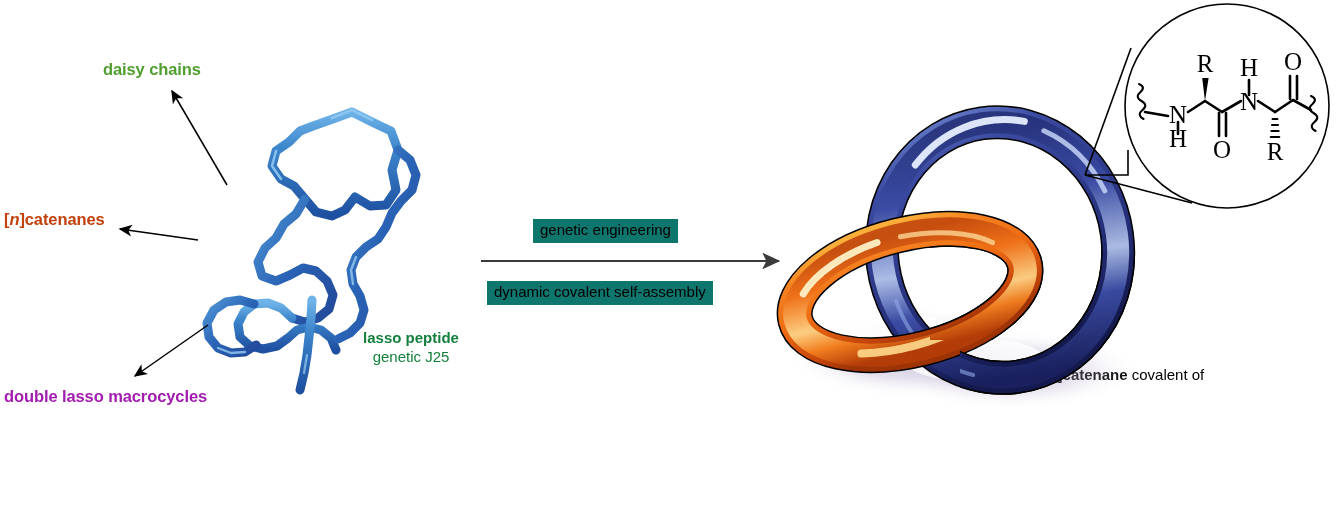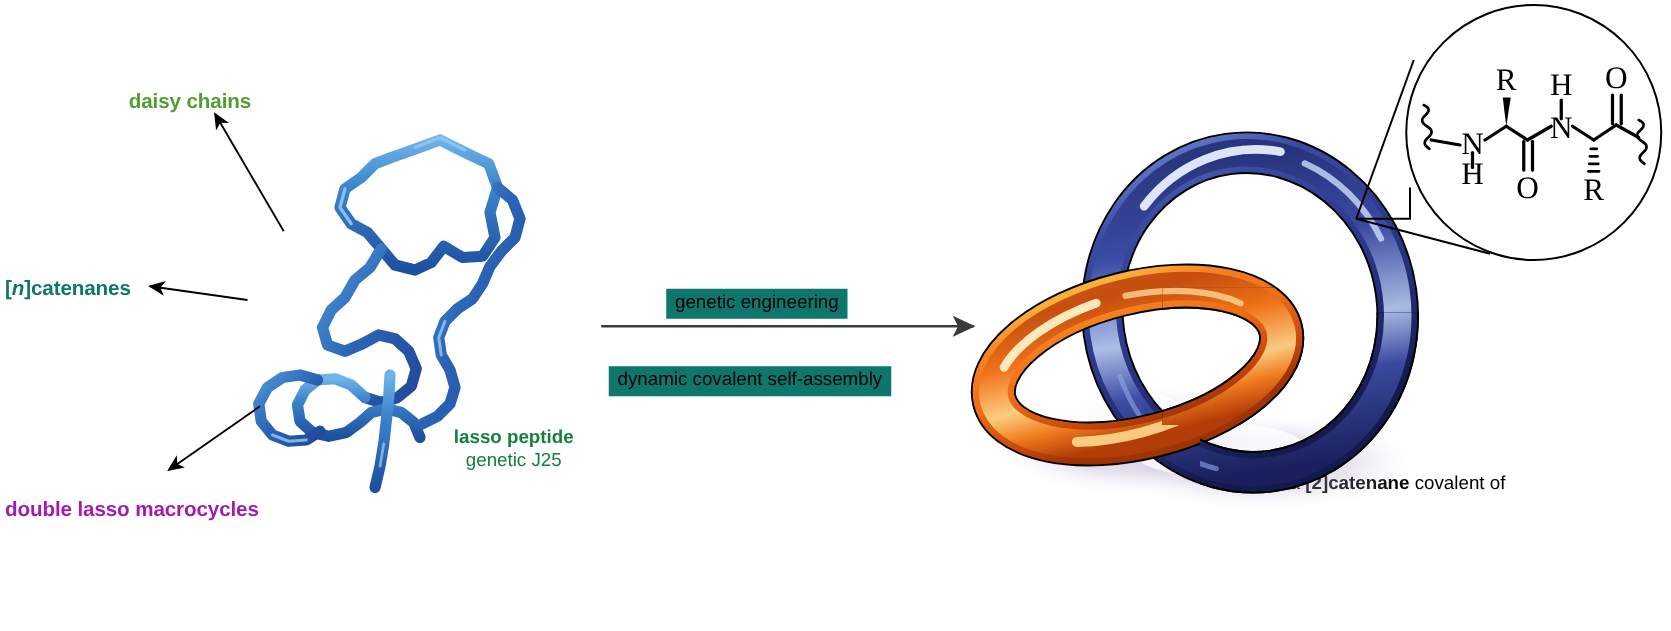--- a/index.html
+++ b/index.html
@@ -11,21 +11,21 @@
     font-family: "Liberation Sans", sans-serif;
     -webkit-font-smoothing: antialiased;
   }
   #figure {
     position: relative;
     width: 1337px;
     height: 505px;
     background: #ffffff;
     overflow: hidden;
   }
-  .abs { position: absolute; margin-top: 12px; }
+  .abs { position: absolute; }
 
   
   .path-label {
     font-weight: bold;
     font-size: 16.5px;
     white-space: nowrap;
     letter-spacing: -0.1px;
   }
   #label-daisy-chains  { left: 103px; top: 60px; }
   #label-n-catenanes   { left: 4px;   top: 210px; }
@@ -301,21 +301,21 @@
       <text x="1249" y="110">N</text>
       <text x="1293" y="70">O</text>
       <text x="1275" y="160">R</text>
     </g>
   </svg>
 
   <div class="txt-layer">
 
     <div class="abs path-label" id="label-daisy-chains" style="color:#4f9e2f">daisy chains</div>
 
-    <div class="abs path-label" id="label-n-catenanes" style="color:#0f766e">[<span class="ital">n</span><span>]catenanes</span></div>
+    <div class="abs path-label" id="label-n-catenanes" style="color:#c2410c">[<span class="ital">n</span><span>]catenanes</span></div>
 
     <div class="abs path-label" id="label-double-lasso" style="color:#a21caf">double lasso macrocycles</div>
 
     <div class="abs" id="lasso-caption">
       <span class="ttl">lasso peptide</span>
       <span class="sub">genetic J25</span>
     </div>
 
     <div class="abs cond" id="cond-top">genetic engineering</div>
 

